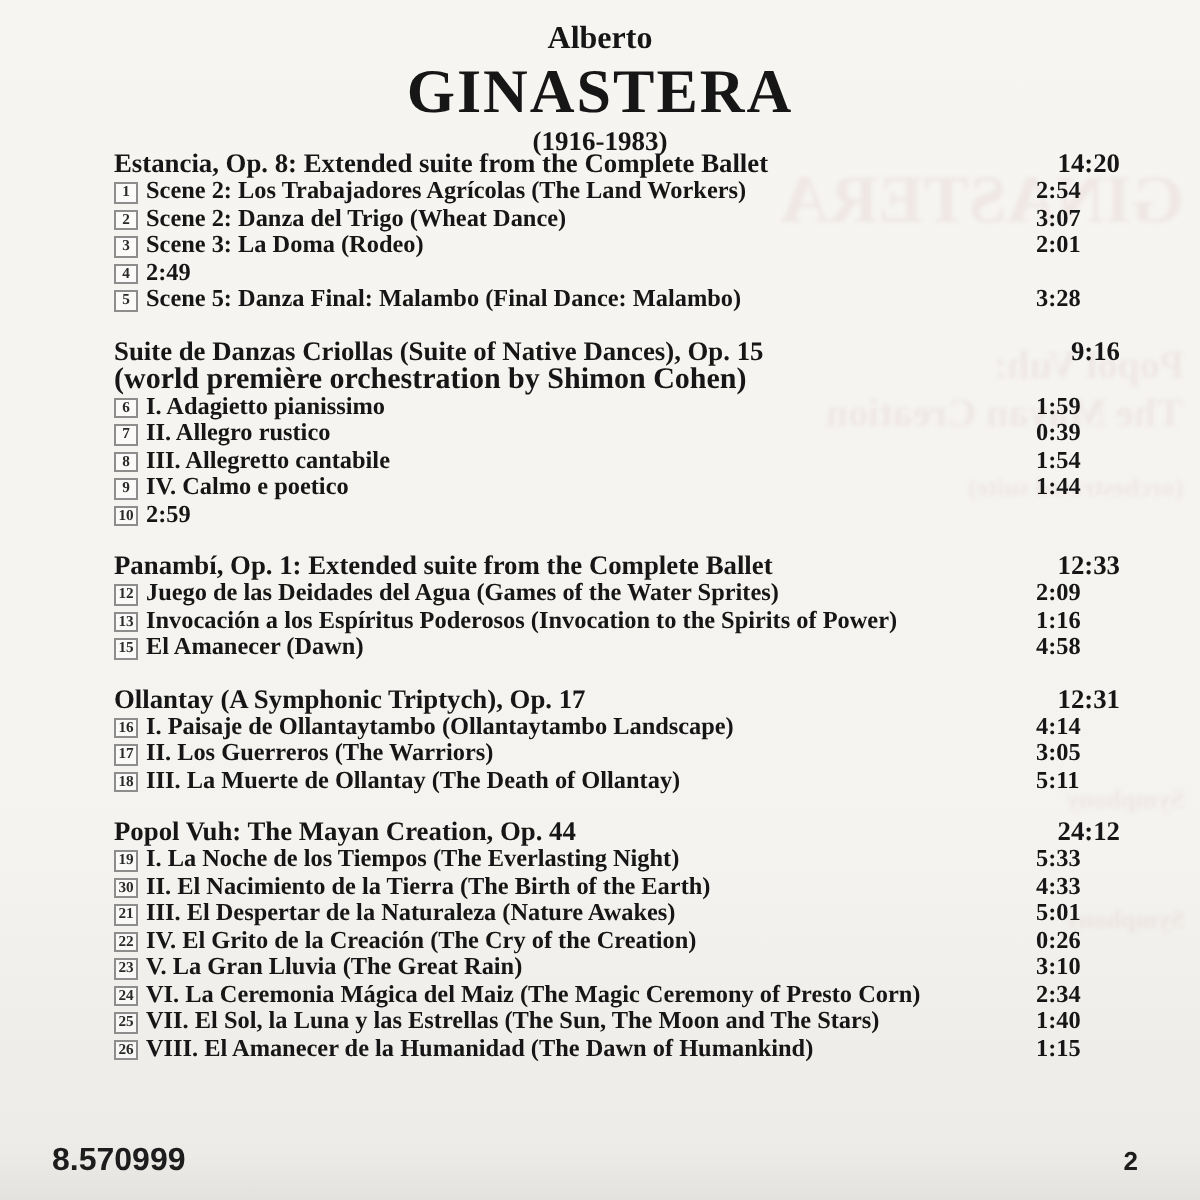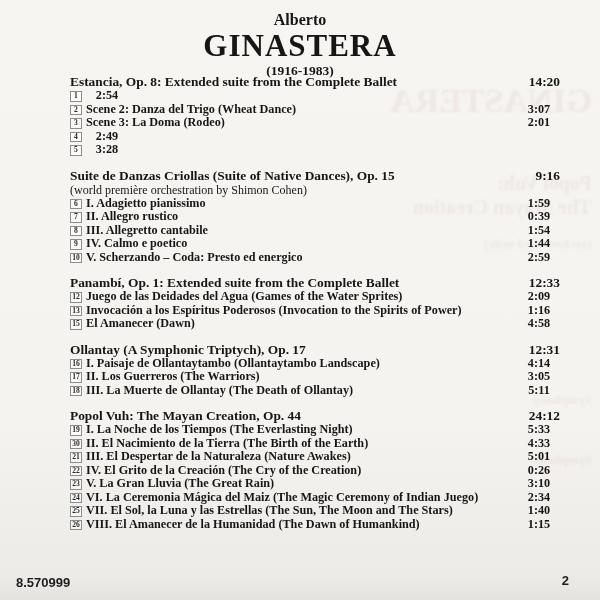--- a/index.html
+++ b/index.html
@@ -24,42 +24,42 @@
   }
   .content { position: absolute; inset: 0; }
   .header { text-align: center; padding-top: 12px; line-height: 1.05; }
   .artist-first { font-size: 16px; font-weight: bold; }
   .artist-last  { font-size: 31px; font-weight: bold; letter-spacing: 1px; margin-top: 1px; }
   .artist-years { font-size: 13.5px; font-weight: bold; margin-top: 2px; }
 
   .tracklist {
     position: absolute; left: 57px; top: 74px; width: 503px;
   }
-  .section { margin-bottom: 11px; margin-left: 13px; }
+  .section { margin-bottom: 11px; }
   .heading-row { display: flex; align-items: baseline; font-weight: bold; font-size: 13.4px; line-height: 15px; }
   .heading-title { flex: 1 1 auto; }
   .heading-time { flex: 0 0 auto; text-align: right; min-width: 42px; }
-  .subtitle-row { font-weight: normal; font-size: 12px; line-height: 14px; }
+  .subtitle-row { font-weight: bold; font-size: 15px; line-height: 14px; }
   .track-row { display: flex; align-items: baseline; font-weight: bold; font-size: 12.2px; line-height: 13px; }
   .track-num {
     display: inline-block; flex: 0 0 auto;
     border: 1px solid #8d8d8d; background: rgba(255,255,255,0.55);
     font-size: 7.6px; line-height: 8.5px; font-weight: bold;
     min-width: 8px; text-align: center; padding: 0 1px;
     margin-right: 4px; position: relative; top: -1px;
     color: #2a2a2a;
   }
   .track-title { flex: 1 1 auto; }
-  .track-time { flex: 0 0 auto; text-align: center; min-width: 42px; }
+  .track-time { flex: 0 0 auto; text-align: left; min-width: 42px; }
 
   .footer {
     position: absolute; left: 0; right: 0; bottom: 10px; height: 20px;
     font-family: "Liberation Sans", sans-serif; font-weight: bold;
   }
-  .catalog-number { position: absolute; left: 16px; bottom: 0; font-size: 13px; color: #1d1d1d; }
+  .catalog-number { position: absolute; left: 26px; bottom: 0; font-size: 16px; color: #1d1d1d; }
   .page-number { position: absolute; right: 31px; bottom: 2px; font-size: 13px; color: #1d1d1d; }
 </style>
 </head>
 <body>
 
 <div class="page">
 
   <div class="bleed-layer" id="bleed-layer">
       <div class="bleed" style="top: 82px; font-size: 34px;">GINASTERA</div>
       <div class="bleed" style="top: 172px; font-size: 20px;">Popol Vuh:</div>
@@ -78,38 +78,40 @@
     </div>
 
     <div class="tracklist" id="tracklist">
         <div class="section">
           <div class="heading-row">
             <div class="heading-title">Estancia, Op. 8: Extended suite from the Complete Ballet</div>
             <div class="heading-time">14:20</div>
           </div>
           <div class="track-row">
             <div class="track-num">1</div>
+            <div class="track-title">Scene 2: Los Trabajadores Agrícolas (The Land Workers)</div>
             <div class="track-time">2:54</div>
           </div>
           <div class="track-row">
             <div class="track-num">2</div>
             <div class="track-title">Scene 2: Danza del Trigo (Wheat Dance)</div>
             <div class="track-time">3:07</div>
           </div>
           <div class="track-row">
             <div class="track-num">3</div>
             <div class="track-title">Scene 3: La Doma (Rodeo)</div>
             <div class="track-time">2:01</div>
           </div>
           <div class="track-row">
             <div class="track-num">4</div>
             <div class="track-time">2:49</div>
           </div>
           <div class="track-row">
             <div class="track-num">5</div>
+            <div class="track-title">Scene 5: Danza Final: Malambo (Final Dance: Malambo)</div>
             <div class="track-time">3:28</div>
           </div>
         </div>
         <div class="section">
           <div class="heading-row">
             <div class="heading-title">Suite de Danzas Criollas (Suite of Native Dances), Op. 15</div>
             <div class="heading-time">9:16</div>
           </div>
           <div class="subtitle-row">(world première orchestration by Shimon Cohen)</div>
           <div class="track-row">
@@ -127,21 +129,20 @@
             <div class="track-title">III. Allegretto cantabile</div>
             <div class="track-time">1:54</div>
           </div>
           <div class="track-row">
             <div class="track-num">9</div>
             <div class="track-title">IV. Calmo e poetico</div>
             <div class="track-time">1:44</div>
           </div>
           <div class="track-row">
             <div class="track-num">10</div>
-            <div class="track-title">V. Scherzando – Coda: Presto ed energico</div>
             <div class="track-time">2:59</div>
           </div>
         </div>
         <div class="section">
           <div class="heading-row">
             <div class="heading-title">Panambí, Op. 1: Extended suite from the Complete Ballet</div>
             <div class="heading-time">12:33</div>
           </div>
           <div class="track-row">
             <div class="track-num">12</div>
@@ -205,21 +206,21 @@
             <div class="track-title">IV. El Grito de la Creación (The Cry of the Creation)</div>
             <div class="track-time">0:26</div>
           </div>
           <div class="track-row">
             <div class="track-num">23</div>
             <div class="track-title">V. La Gran Lluvia (The Great Rain)</div>
             <div class="track-time">3:10</div>
           </div>
           <div class="track-row">
             <div class="track-num">24</div>
-            <div class="track-title">VI. La Ceremonia Mágica del Maiz (The Magic Ceremony of Indian Juego)</div>
+            <div class="track-title">VI. La Ceremonia Mágica del Maiz (The Magic Ceremony of Presto Corn)</div>
             <div class="track-time">2:34</div>
           </div>
           <div class="track-row">
             <div class="track-num">25</div>
             <div class="track-title">VII. El Sol, la Luna y las Estrellas (The Sun, The Moon and The Stars)</div>
             <div class="track-time">1:40</div>
           </div>
           <div class="track-row">
             <div class="track-num">26</div>
             <div class="track-title">VIII. El Amanecer de la Humanidad (The Dawn of Humankind)</div>

